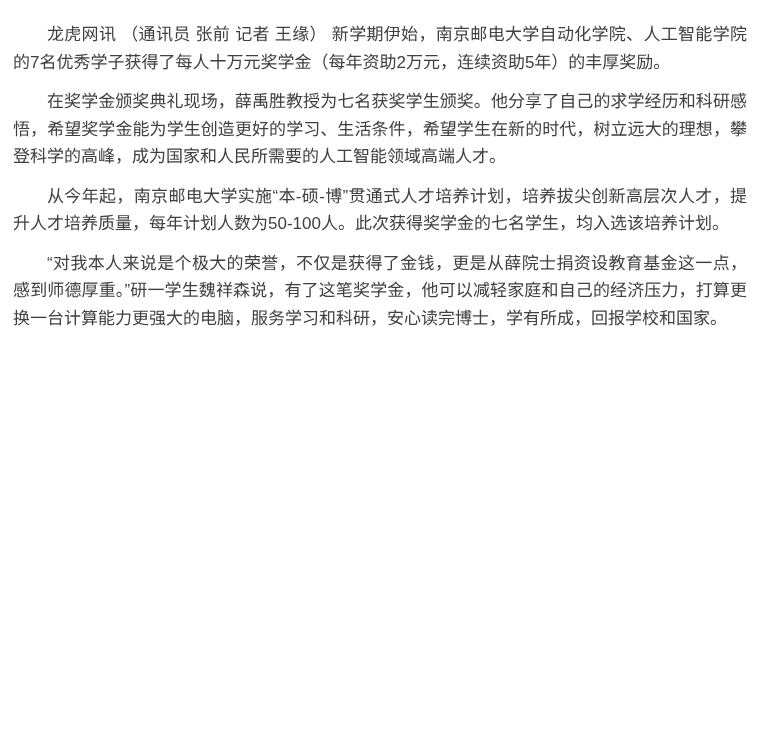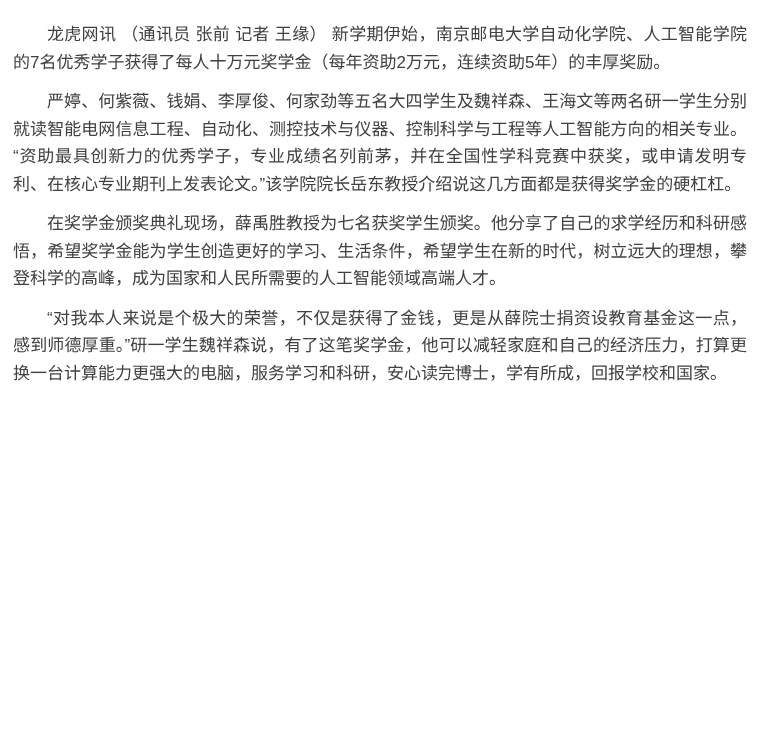--- a/index.html
+++ b/index.html
@@ -23,16 +23,16 @@
       letter-spacing: 0;
       word-break: break-all;
     }
     .article-body p:last-child { margin-bottom: 2px; }
   </style>
 </head>
 <body>
 
 <div class="article-body">
   <p>龙虎网讯 （通讯员 张前 记者 王缘） 新学期伊始，南京邮电大学自动化学院、人工智能学院的7名优秀学子获得了每人十万元奖学金（每年资助2万元，连续资助5年）的丰厚奖励。</p>
-  <p>严婷、何紫薇、钱娟、李厚俊、何家劲等五名大四学生及魏祥森、王海文等两名研一学生分别就读智能电网信息工程、自动化、测控技术与仪器、控制科学与工程等人工智能方向的相关专业。“资助最具创新力的优秀学子，专业成绩名列前茅，并在全国性学科竞赛中获奖，或申请发明专利、在核心专业期刊上发表论文。”该学院院长岳东教授介绍说这几方面都是获得奖学金的硬杠杠。</p>
   <p>在奖学金颁奖典礼现场，薛禹胜教授为七名获奖学生颁奖。他分享了自己的求学经历和科研感悟，希望奖学金能为学生创造更好的学习、生活条件，希望学生在新的时代，树立远大的理想，攀登科学的高峰，成为国家和人民所需要的人工智能领域高端人才。</p>
+  <p>从今年起，南京邮电大学实施“本-硕-博”贯通式人才培养计划，培养拔尖创新高层次人才，提升人才培养质量，每年计划人数为50-100人。此次获得奖学金的七名学生，均入选该培养计划。</p>
   <p>“对我本人来说是个极大的荣誉，不仅是获得了金钱，更是从薛院士捐资设教育基金这一点，感到师德厚重。”研一学生魏祥森说，有了这笔奖学金，他可以减轻家庭和自己的经济压力，打算更换一台计算能力更强大的电脑，服务学习和科研，安心读完博士，学有所成，回报学校和国家。</p>
 </div>
 
 </body></html>

